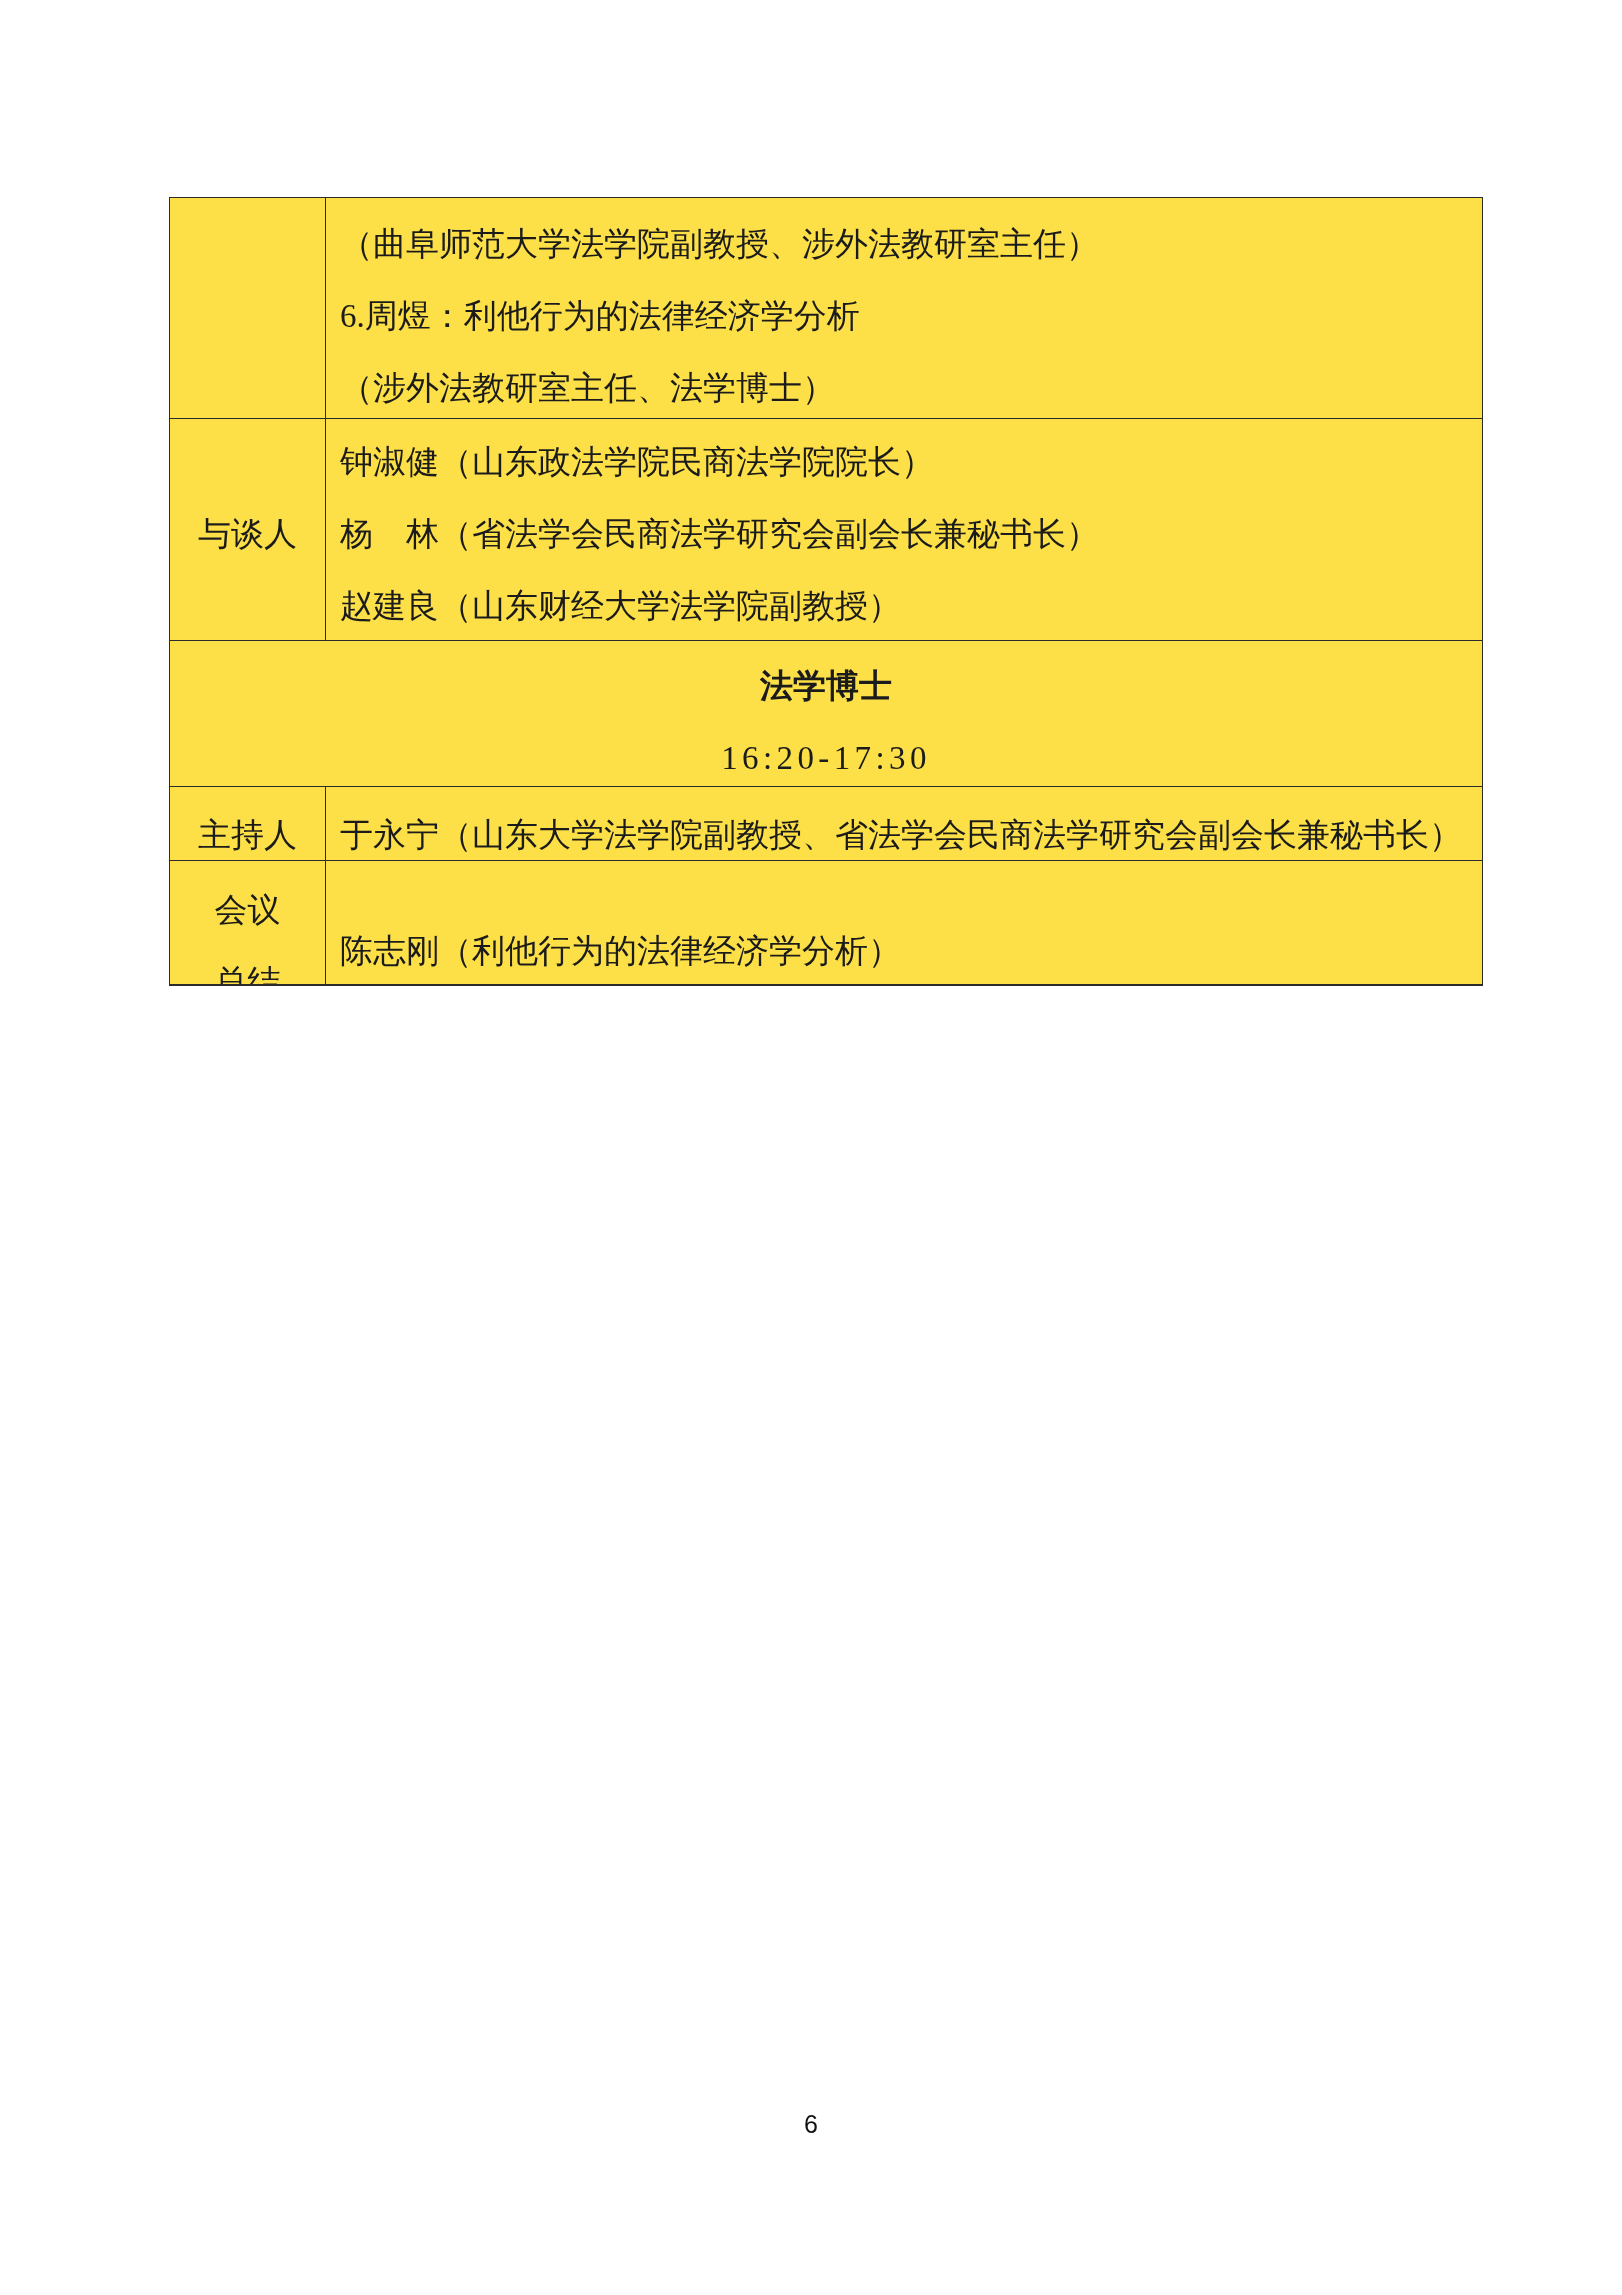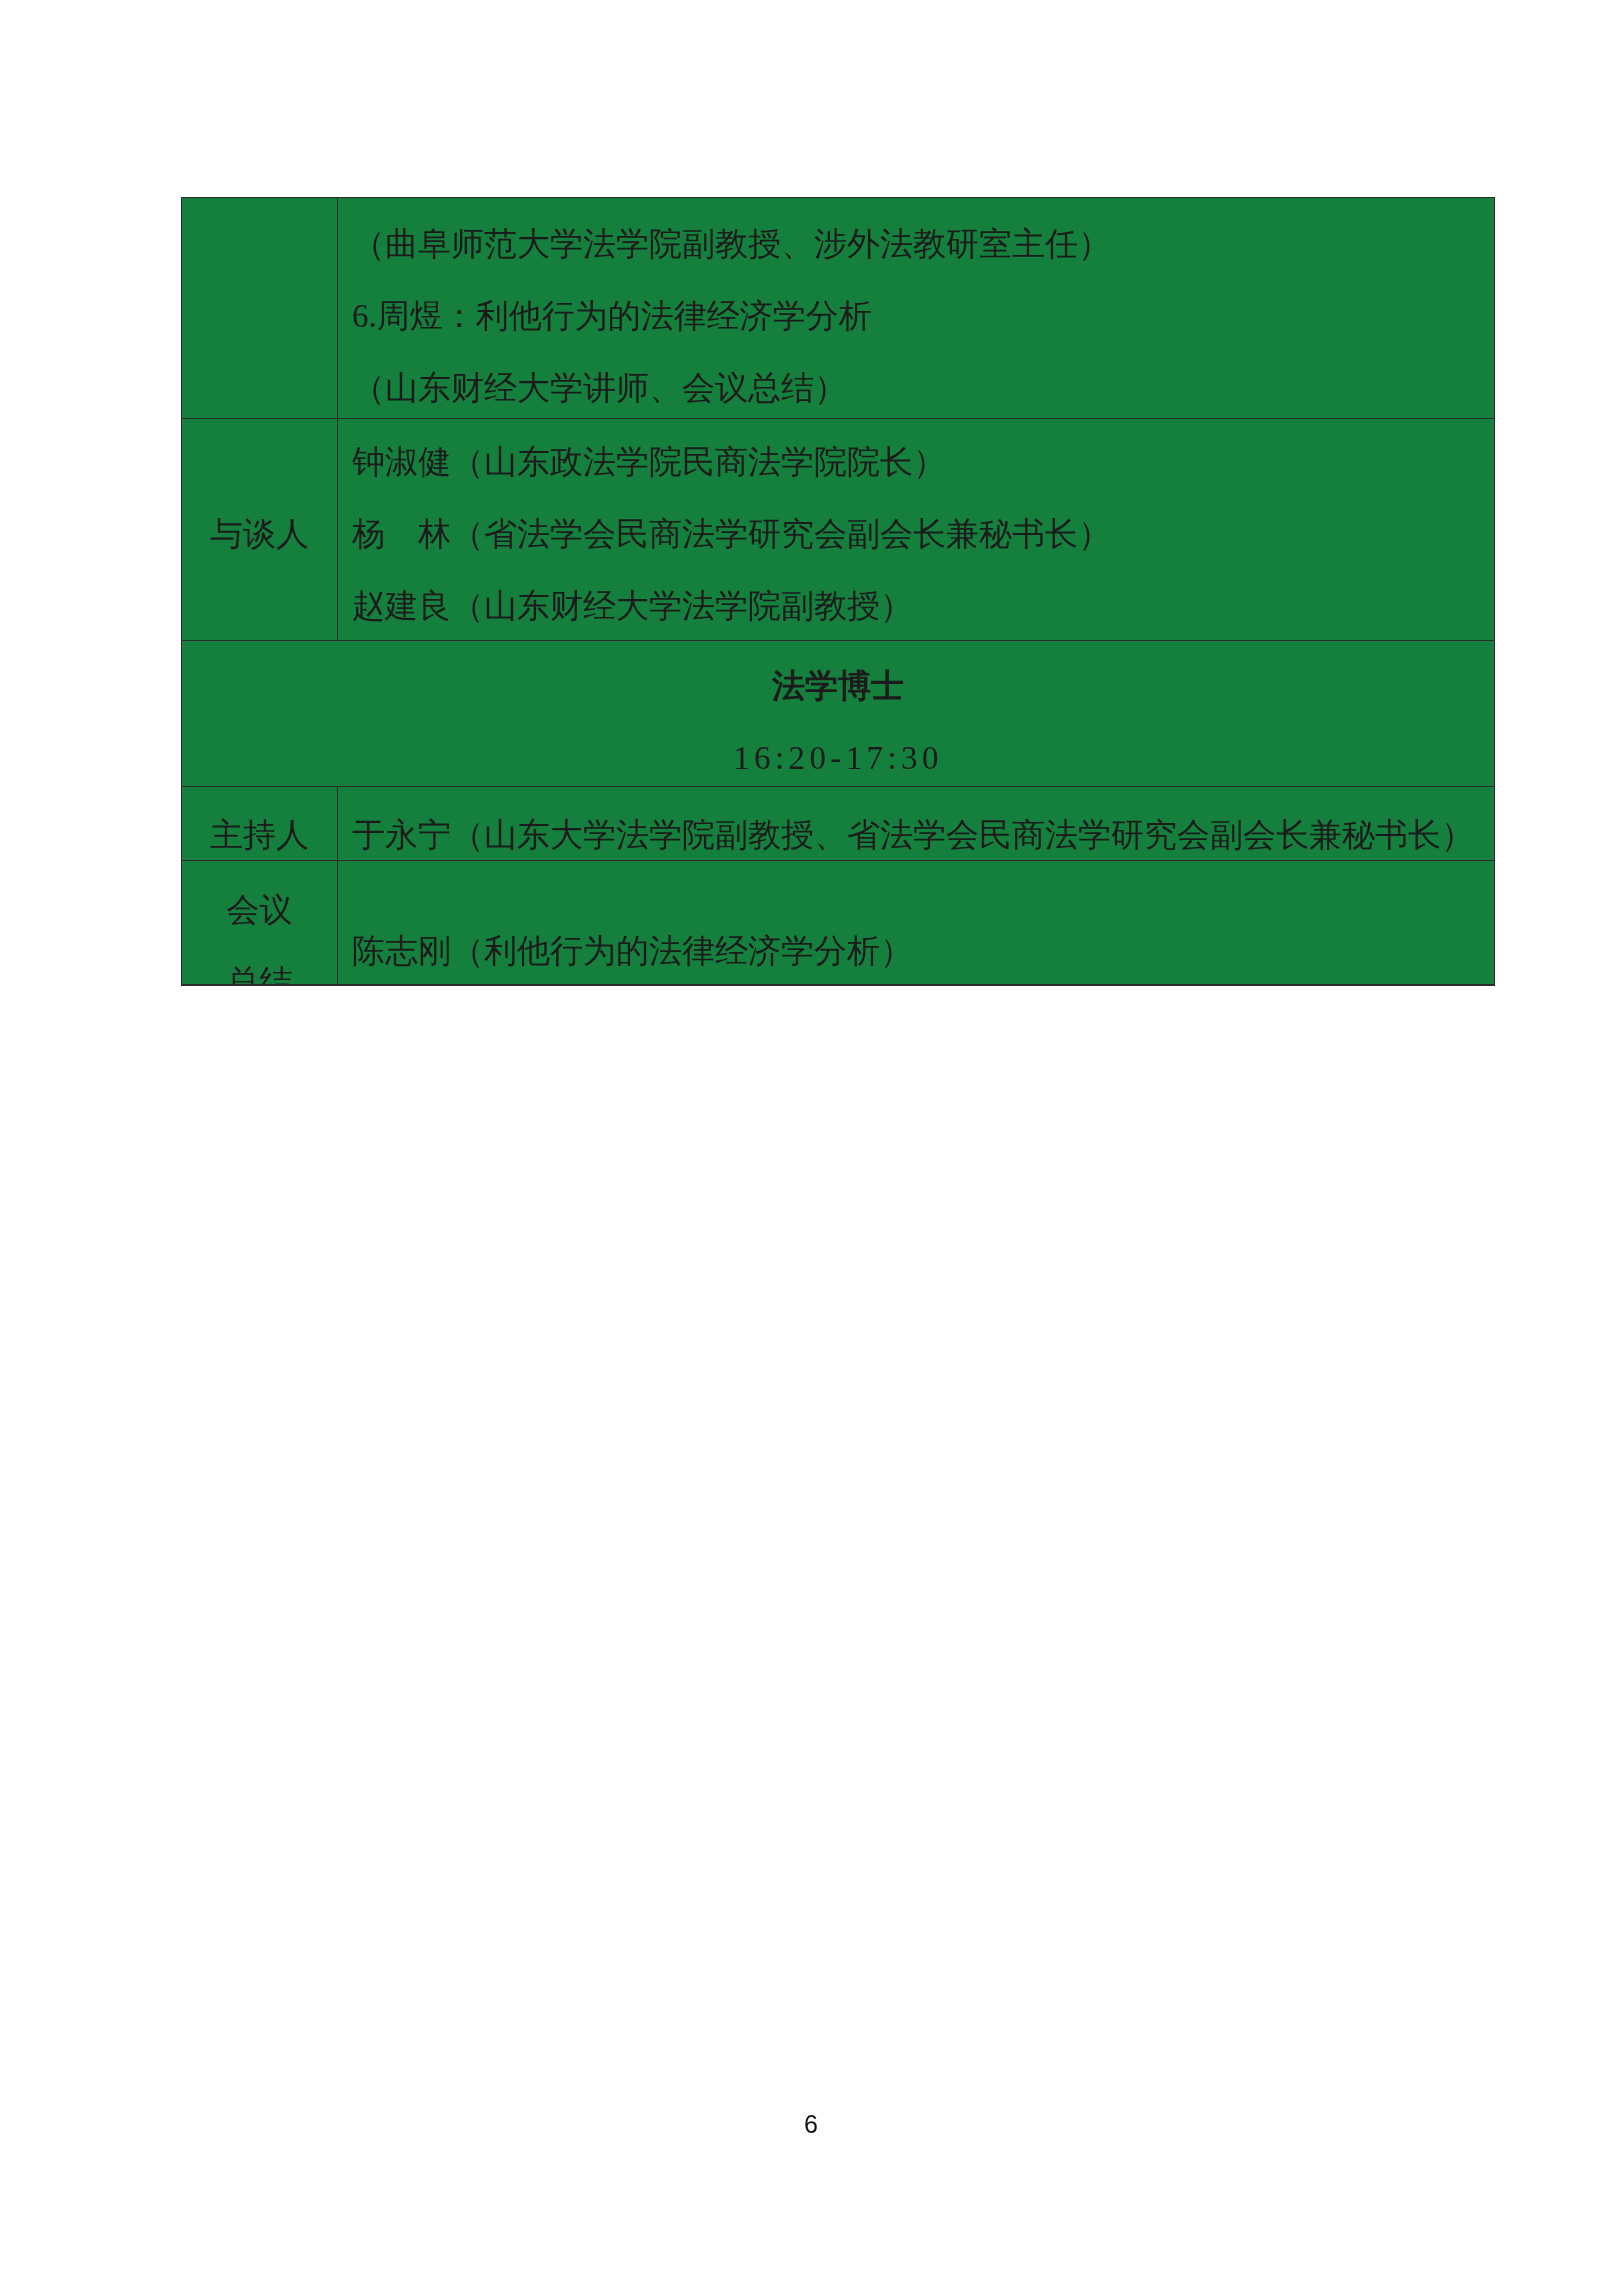--- a/index.html
+++ b/index.html
@@ -11,27 +11,27 @@
     position: relative;
     width: 1622px;
     height: 2295px;
     background: #ffffff;
     font-family: "Liberation Serif", "DejaVu Serif", serif;
     color: #1b1b1b;
     overflow: hidden;
   }
   .agenda-table {
     position: absolute;
-    left: 181px;
+    left: 169px;
     top: 197px;
     width: 1314px;
     box-sizing: border-box;
     border: 1.8px solid #2b2b2b;
     border-bottom-width: 2.7px;
-    background: #15803d;
+    background: #fde047;
   }
   .row {
     display: flex;
     box-sizing: border-box;
     overflow: hidden;
   }
   .row + .row { border-top: 1.8px solid #2b2b2b; }
   .r1 { height: 220px; }
   .r2 { height: 222px; }
   .r3 { height: 146px; }
@@ -96,21 +96,21 @@
 
     <div class="row r1">
       <div class="cell left pt12">
         <div class="line"></div>
         <div class="line"></div>
         <div class="line"></div>
       </div>
       <div class="cell right pt12">
         <div class="line">（曲阜师范大学法学院副教授、涉外法教研室主任）</div>
         <div class="line">6.周煜：利他行为的法律经济学分析</div>
-        <div class="line">（山东财经大学讲师、会议总结）</div>
+        <div class="line">（涉外法教研室主任、法学博士）</div>
       </div>
     </div>
 
     <div class="row r2">
       <div class="cell left pt8">
         <div class="line"></div>
         <div class="line">与谈人</div>
         <div class="line"></div>
       </div>
       <div class="cell right pt8">

